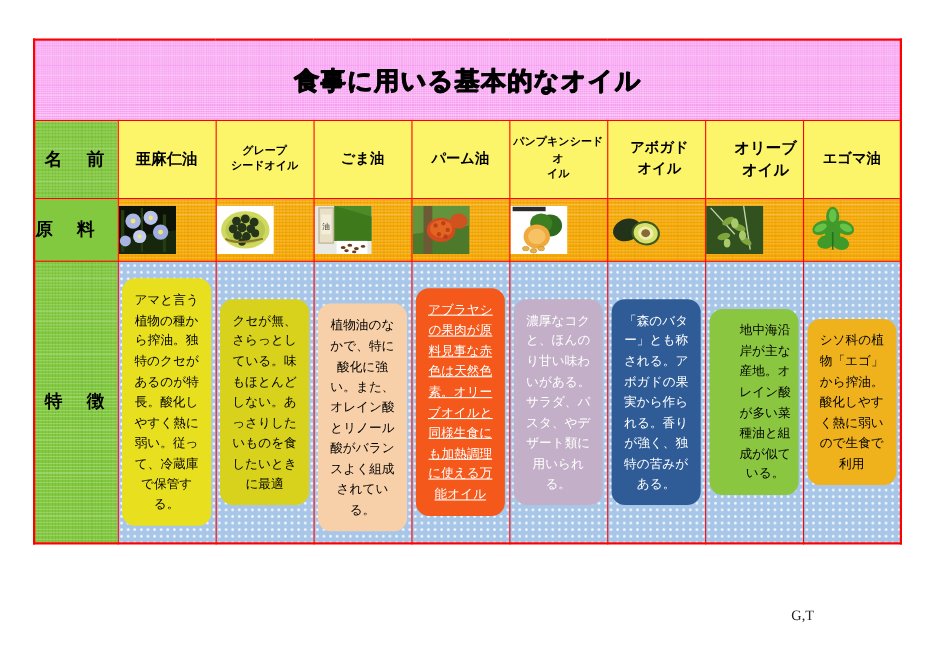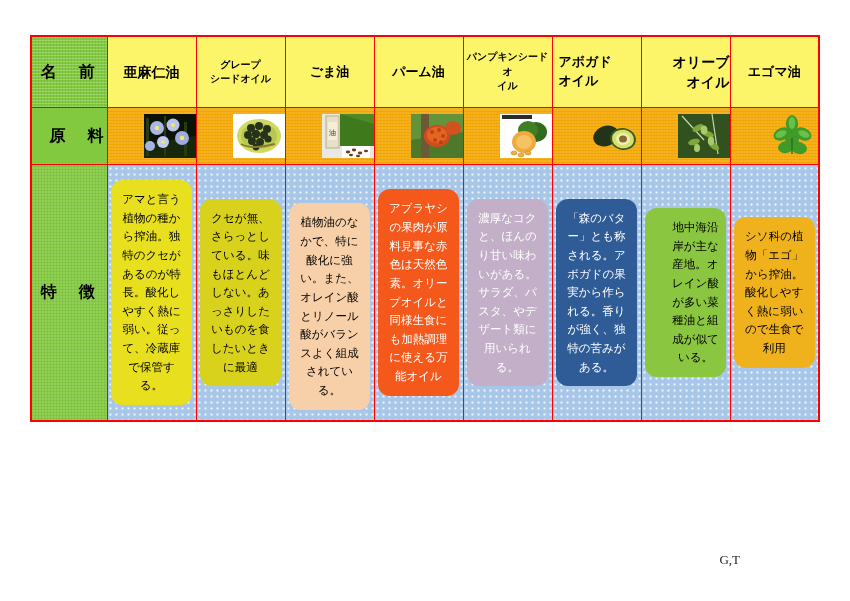--- a/index.html
+++ b/index.html
@@ -109,21 +109,21 @@
     border-radius: 50%;
   }
 
   
   .mat-row td.matcell {
     background: #f5a800;
     background-image:
       repeating-linear-gradient(0deg, rgba(255,255,255,.25) 0 1px, rgba(0,0,0,0) 1px 3px),
       repeating-linear-gradient(90deg, rgba(210,130,0,.25) 0 1px, rgba(0,0,0,0) 1px 3px);
     height: 56px;
-    text-align: right;
+    text-align: left;
     border-left: 1px solid #e06010;
     border-right: 1px solid #e06010;
     margin-left: 24px;
   }
   .mat-row td.matcell.left-label {
     background: #82c940;
   }
   .photo {
     display: inline-block;
     width: 52px;
@@ -187,45 +187,50 @@
         <col style="width:89px">
         <col style="width:89px">
         <col style="width:89px">
       <col style="width:89px">
         <col style="width:89px">
         <col style="width:89px">
         <col style="width:89px">
     </colgroup>
 
     <tbody>
+        <tr>
+      <td class="title-cell" colspan="9">
+        <span class="title-text">食事に用いる基本的なオイル</span>
+      </td>
+    </tr>
 
     <tr class="name-row">
       <td class="rowlabel">名　前</td>
       <td class="namecell">
         <span class="nm s-lg">亜麻仁油</span>
       </td>
       <td class="namecell">
         <span class="nm s-sm">グレープ</span>
         <span class="nm s-sm">シードオイル</span>
       </td>
       <td class="namecell">
         <span class="nm s-md">ごま油</span>
       </td>
       <td class="namecell">
         <span class="nm s-md">パーム油</span>
       </td>
       <td class="namecell">
         <span class="nm s-sm">パンプキンシードオ</span>
         <span class="nm s-sm">イル</span>
       </td>
-      <td class="namecell" style="text-align:left;padding-left:6px">
+      <td class="namecell" style="text-align:center;padding-left:6px">
         <span class="nm s-md">アボガド</span>
         <span class="nm s-md">オイル</span>
       </td>
-      <td class="namecell" style="text-align:right;padding-left:21px">
+      <td class="namecell" style="text-align:center;padding-left:21px">
         <span class="nm s-lg">オリーブ</span>
         <span class="nm s-lg">オイル</span>
       </td>
       <td class="namecell">
         <span class="nm s-md">エゴマ油</span>
       </td>
     </tr>
 
 
     <tr class="mat-row">
@@ -394,21 +399,21 @@
       <td class="featcell">
         <div class="featbox" style="background: rgb(232, 224, 31); color: rgb(0, 0, 0);">アマと言う植物の種から搾油。独特のクセがあるのが特長。酸化しやすく熱に弱い。従って、冷蔵庫で保管する。</div>
       </td>
       <td class="featcell">
         <div class="featbox" style="background: rgb(216, 210, 28); color: rgb(0, 0, 0);">クセが無、さらっとしている。味もほとんどしない。あっさりしたいものを食したいときに最適</div>
       </td>
       <td class="featcell">
         <div class="featbox" style="background: rgb(247, 207, 168); color: rgb(0, 0, 0); margin-top: 28px;">植物油のなかで、特に酸化に強い。また、オレイン酸とリノール酸がバランスよく組成されている。</div>
       </td>
       <td class="featcell">
-        <div class="featbox" style="background: rgb(244, 88, 27); color: rgb(255, 255, 255);">アブラヤシの果肉が原料見事な赤色は天然色素。オリーブオイルと同様生食にも加熱調理に使える万能オイル</div>
+        <div class="featbox" style="background: rgb(244, 88, 27); color: rgb(255, 255, 255); text-decoration: underline;">アブラヤシの果肉が原料見事な赤色は天然色素。オリーブオイルと同様生食にも加熱調理に使える万能オイル</div>
       </td>
       <td class="featcell">
         <div class="featbox" style="background: rgb(195, 176, 200); color: rgb(255, 255, 255);">濃厚なコクと、ほんのり甘い味わいがある。サラダ、パスタ、やデザート類に用いられる。</div>
       </td>
       <td class="featcell">
         <div class="featbox" style="background: rgb(47, 92, 151); color: rgb(255, 255, 255);">「森のバター」とも称される。アボガドの果実から作られる。香りが強く、独特の苦みがある。</div>
       </td>
       <td class="featcell">
         <div class="featbox" style="background: rgb(138, 198, 63); color: rgb(0, 0, 0); padding-left: 26px;">地中海沿岸が主な産地。オレイン酸が多い菜種油と組成が似ている。</div>
       </td>

